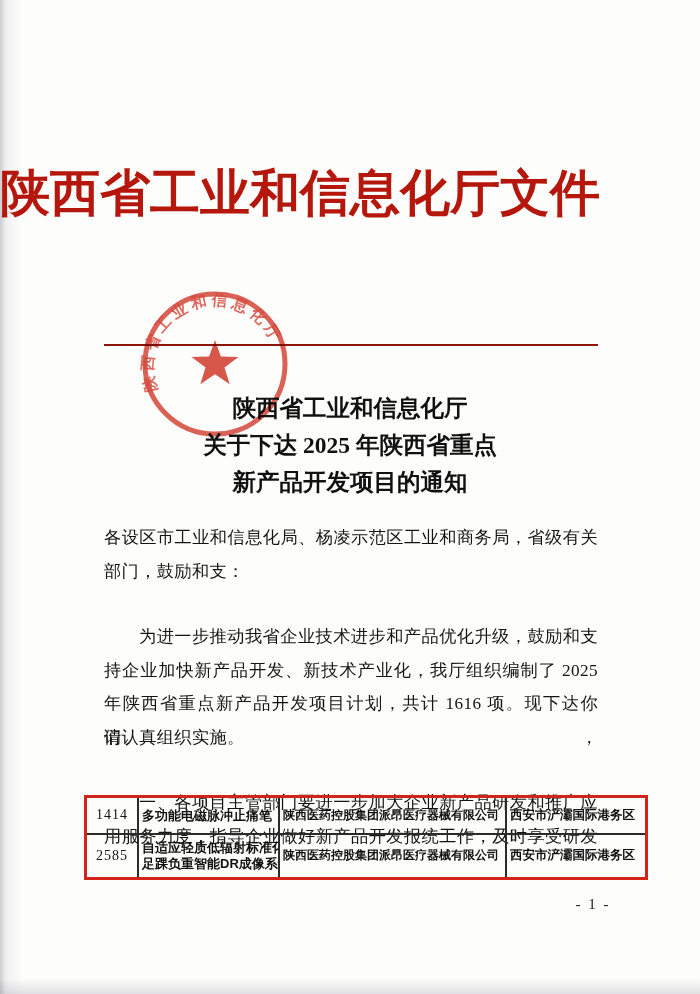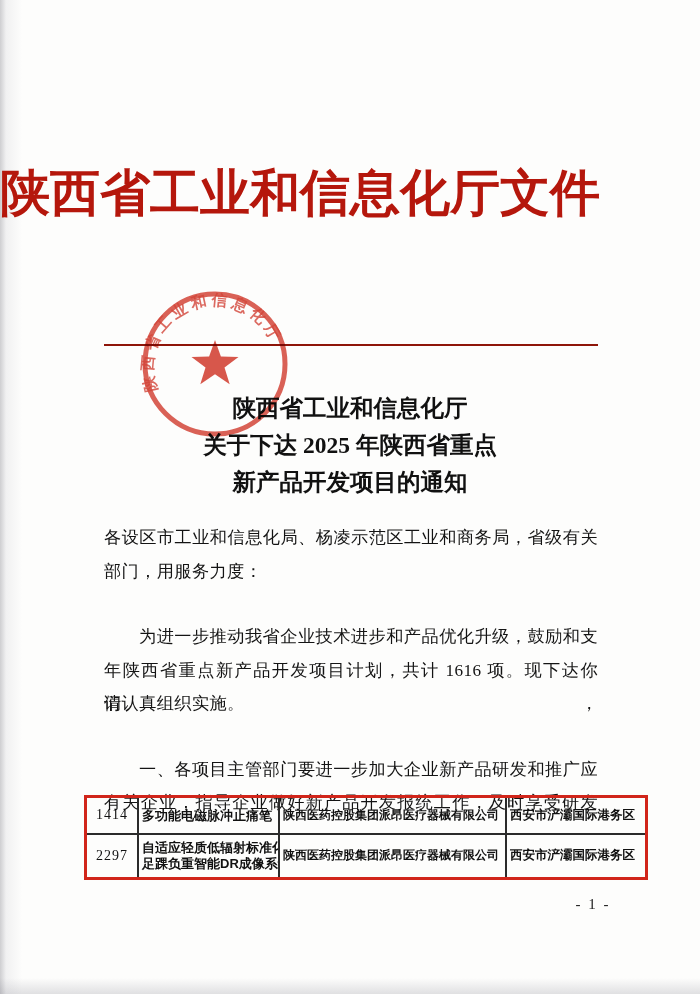--- a/index.html
+++ b/index.html
@@ -100,40 +100,41 @@
   </svg>
 
   <div class="notice-title">
     <div>陕西省工业和信息化厅</div>
     <div>关于下达 2025 年陕西省重点</div>
     <div>新产品开发项目的通知</div>
   </div>
 
   <div class="body-text">
     <div class="bl full">各设区市工业和信息化局、杨凌示范区工业和商务局，省级有关</div>
-    <div class="bl">部门，用服务力度：</div>
+    <div class="bl">部门，鼓励和支：</div>
     <div class="bl full indent">为进一步推动我省企业技术进步和产品优化升级，鼓励和支</div>
+    <div class="bl full">持企业加快新产品开发、新技术产业化，我厅组织编制了 2025</div>
     <div class="bl full">年陕西省重点新产品开发项目计划，共计 1616 项。现下达你们，</div>
     <div class="bl">请认真组织实施。</div>
     <div class="bl full indent">一、各项目主管部门要进一步加大企业新产品研发和推广应</div>
-    <div class="bl full">有关企业，指导企业做好新产品开发报统工作，及时享受研发</div>
+    <div class="bl full">用服务力度，指导企业做好新产品开发报统工作，及时享受研发</div>
   </div>
 
   <table class="hl-table">
     <tbody>
       <tr class="r1">
         <td class="c-no">1414</td>
         <td class="c-prod">
           <div class="pl">多功能电磁脉冲止痛笔</div>
         </td>
         <td class="c-comp">陕西医药控股集团派昂医疗器械有限公司</td>
         <td class="c-dist">西安市浐灞国际港务区</td>
       </tr>
       <tr class="r2">
-        <td class="c-no">2297</td>
+        <td class="c-no">2585</td>
         <td class="c-prod">
           <div class="pl">自适应轻质低辐射标准化</div>
           <div class="pl">足踝负重智能DR成像系统</div>
         </td>
         <td class="c-comp">陕西医药控股集团派昂医疗器械有限公司</td>
         <td class="c-dist">西安市浐灞国际港务区</td>
       </tr>
     </tbody>
   </table>
 

